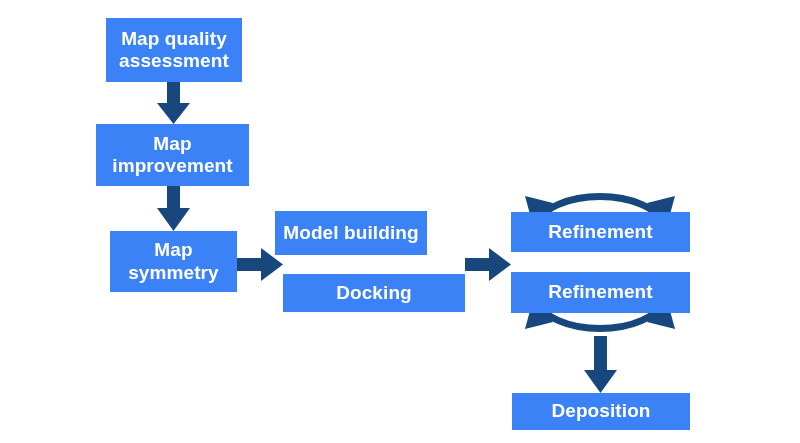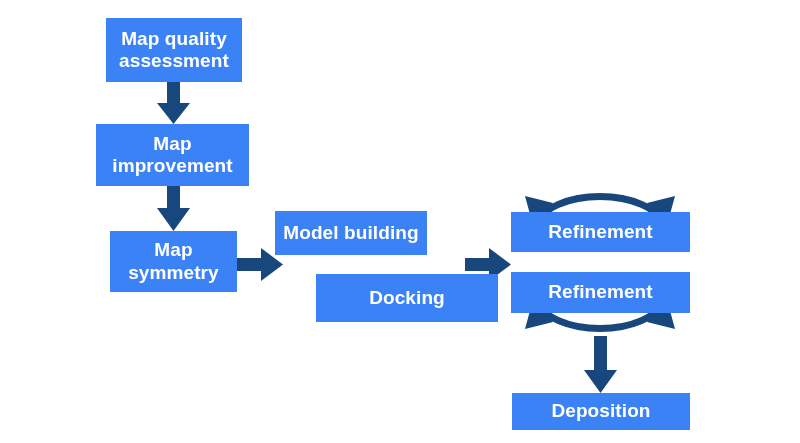--- a/index.html
+++ b/index.html
@@ -121,21 +121,21 @@
 
   <div class="node two-line" style="left:110px; top:231px; width:127px; height:61px;">
     <span class="node-label">Map
 symmetry</span>
   </div>
 
   <div class="node" style="left:275px; top:211px; width:152px; height:44px;">
     <span class="node-label">Model building</span>
   </div>
 
-  <div class="node" style="left:283px; top:274px; width:182px; height:48px;margin-left:33px;">
+  <div class="node" style="left:283px; top:274px; width:182px; height:38px;">
     <span class="node-label">Docking</span>
   </div>
 
   <div class="node" style="left:511px; top:212px; width:179px; height:40px;">
     <span class="node-label">Refinement</span>
   </div>
 
   <div class="node" style="left:511px; top:272px; width:179px; height:41px;">
     <span class="node-label">Refinement</span>
   </div>

